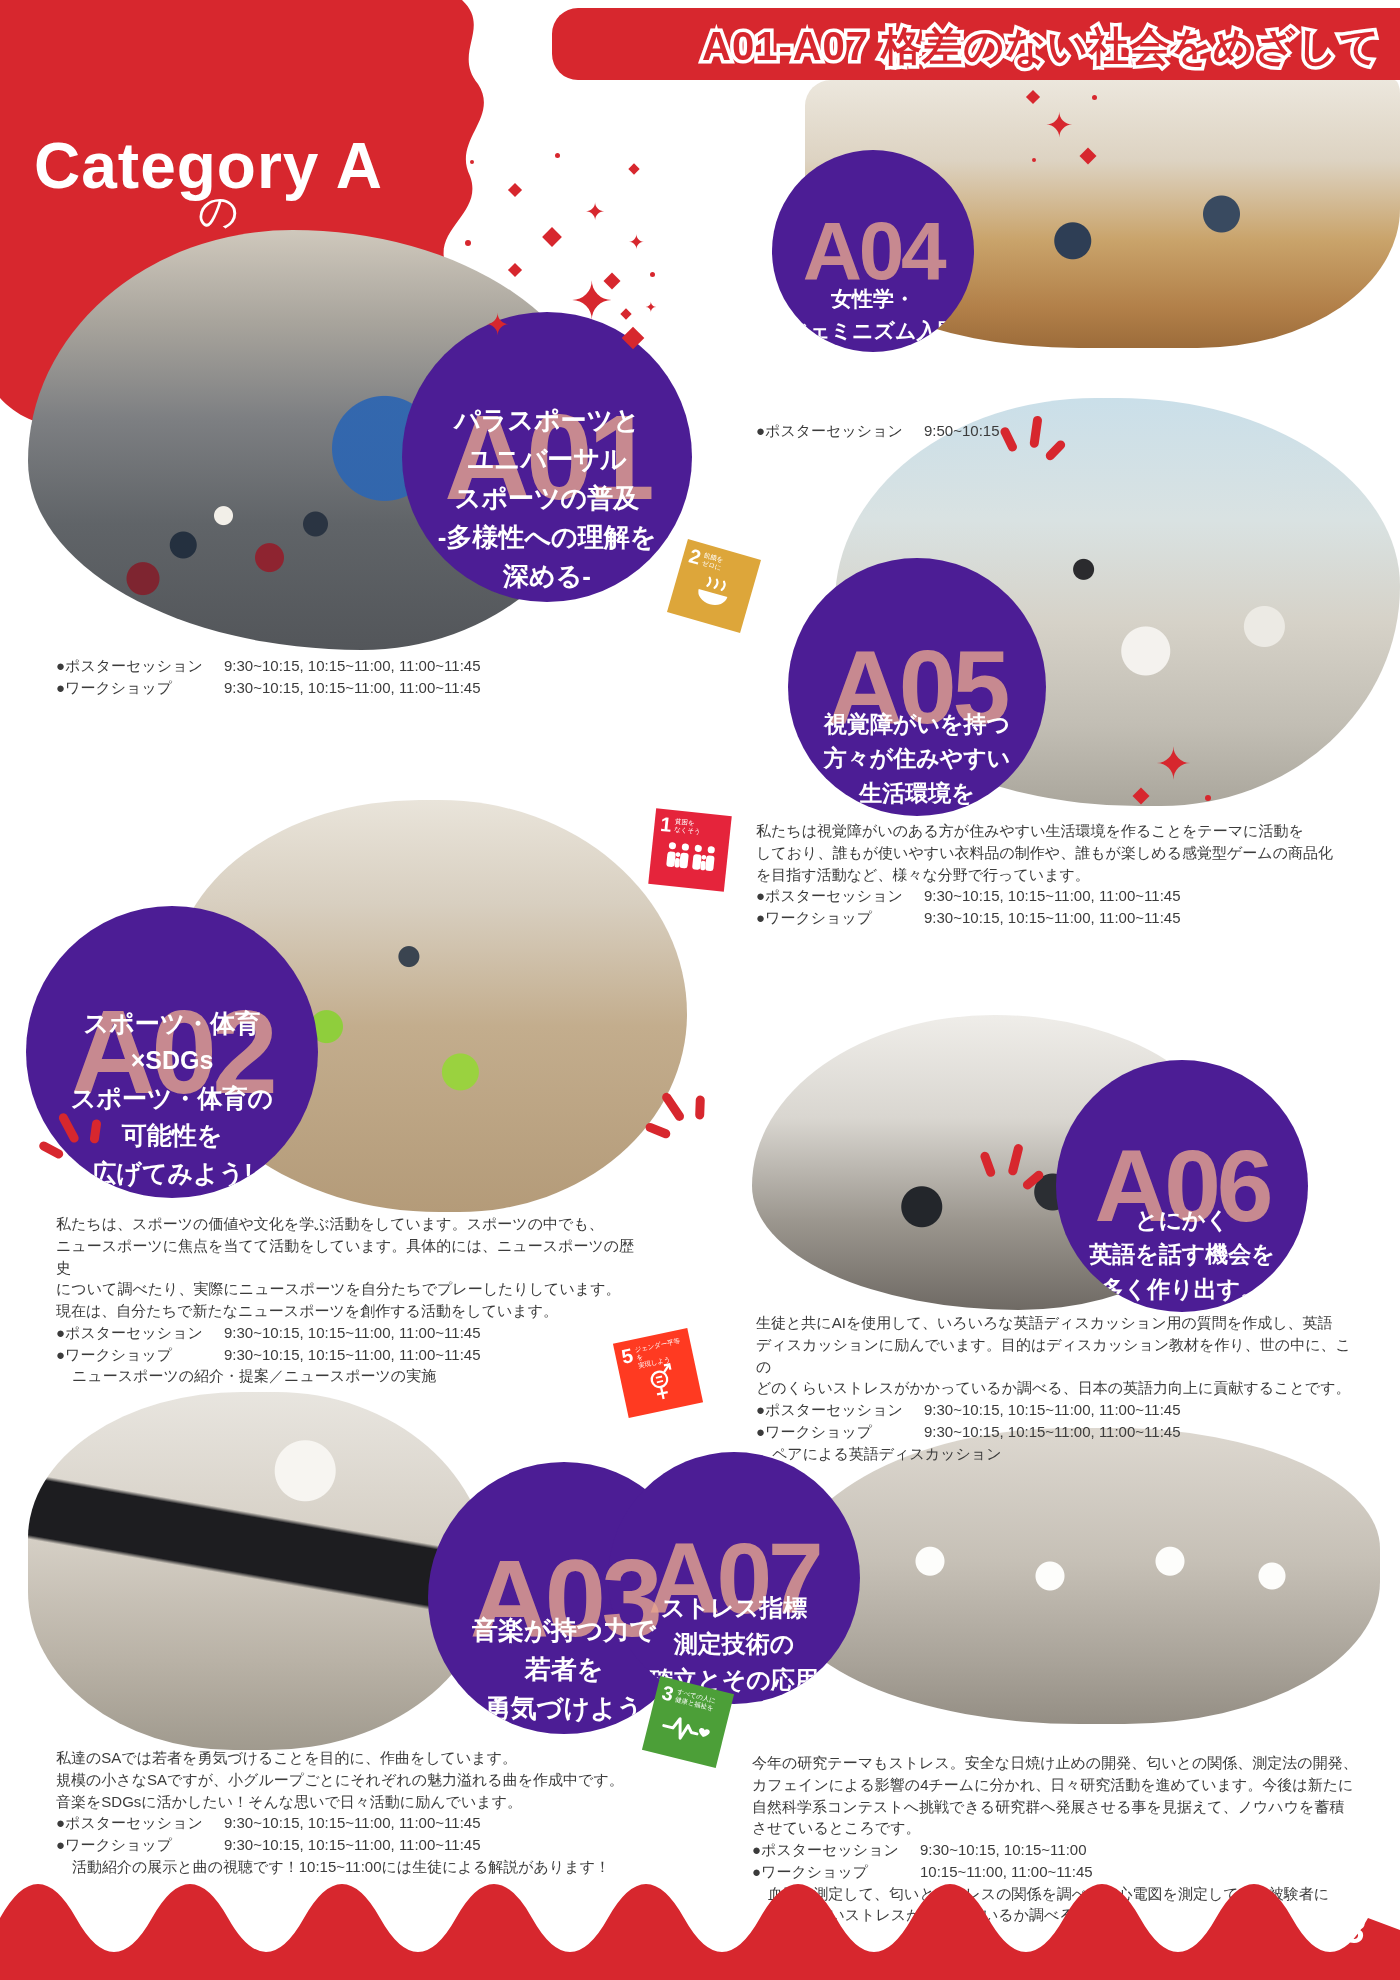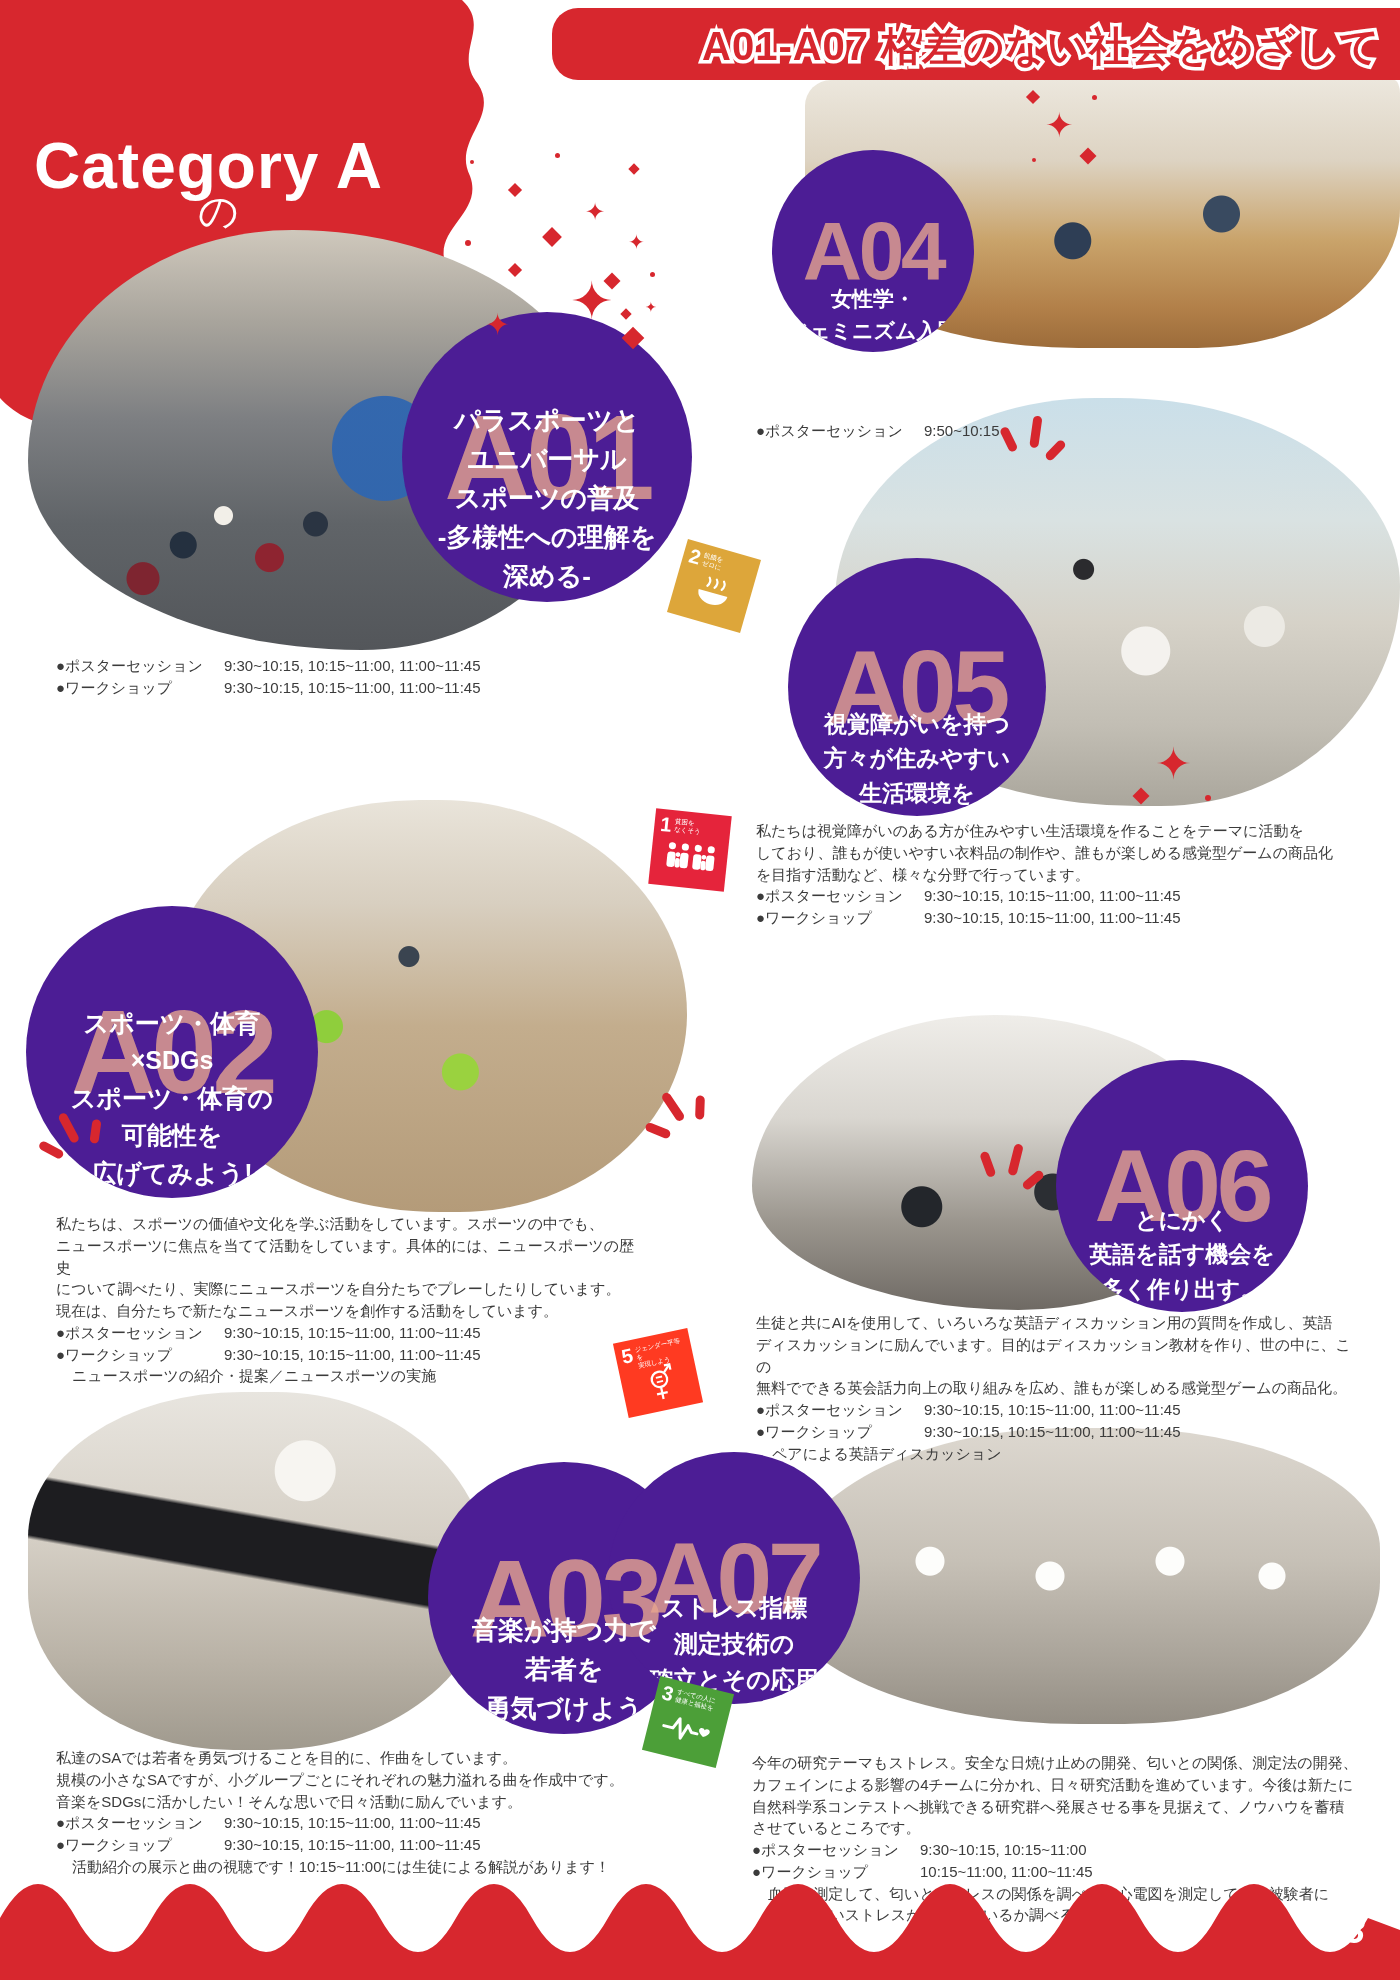--- a/index.html
+++ b/index.html
@@ -281,21 +281,21 @@
     <div class="photo photo-a06"></div>
     <div class="circle c-a06">
       <span class="ghost">A06</span>
       <h2 class="circle-title">とにかく
 英語を話す機会を
 多く作り出す。</h2>
     </div>
     <div class="textblock t-a06">
       <p class="desc">生徒と共にAIを使用して、いろいろな英語ディスカッション用の質問を作成し、英語
 ディスカッションに励んでいます。目的はディスカッション教材を作り、世の中に、この
-無料でできる英会話力向上の取り組みを広め、誰もが楽しめる感覚型ゲームの商品化。</p>
+どのくらいストレスがかかっているか調べる、日本の英語力向上に貢献することです。</p>
       <div class="sched">
         <span class="slabel">●ポスターセッション</span>
         <span class="stime">9:30~10:15, 10:15~11:00, 11:00~11:45</span>
       </div>
       <div class="sched">
         <span class="slabel">●ワークショップ</span>
         <span class="stime">9:30~10:15, 10:15~11:00, 11:00~11:45</span>
       </div>
       <p class="note">ペアによる英語ディスカッション</p>
     </div>

